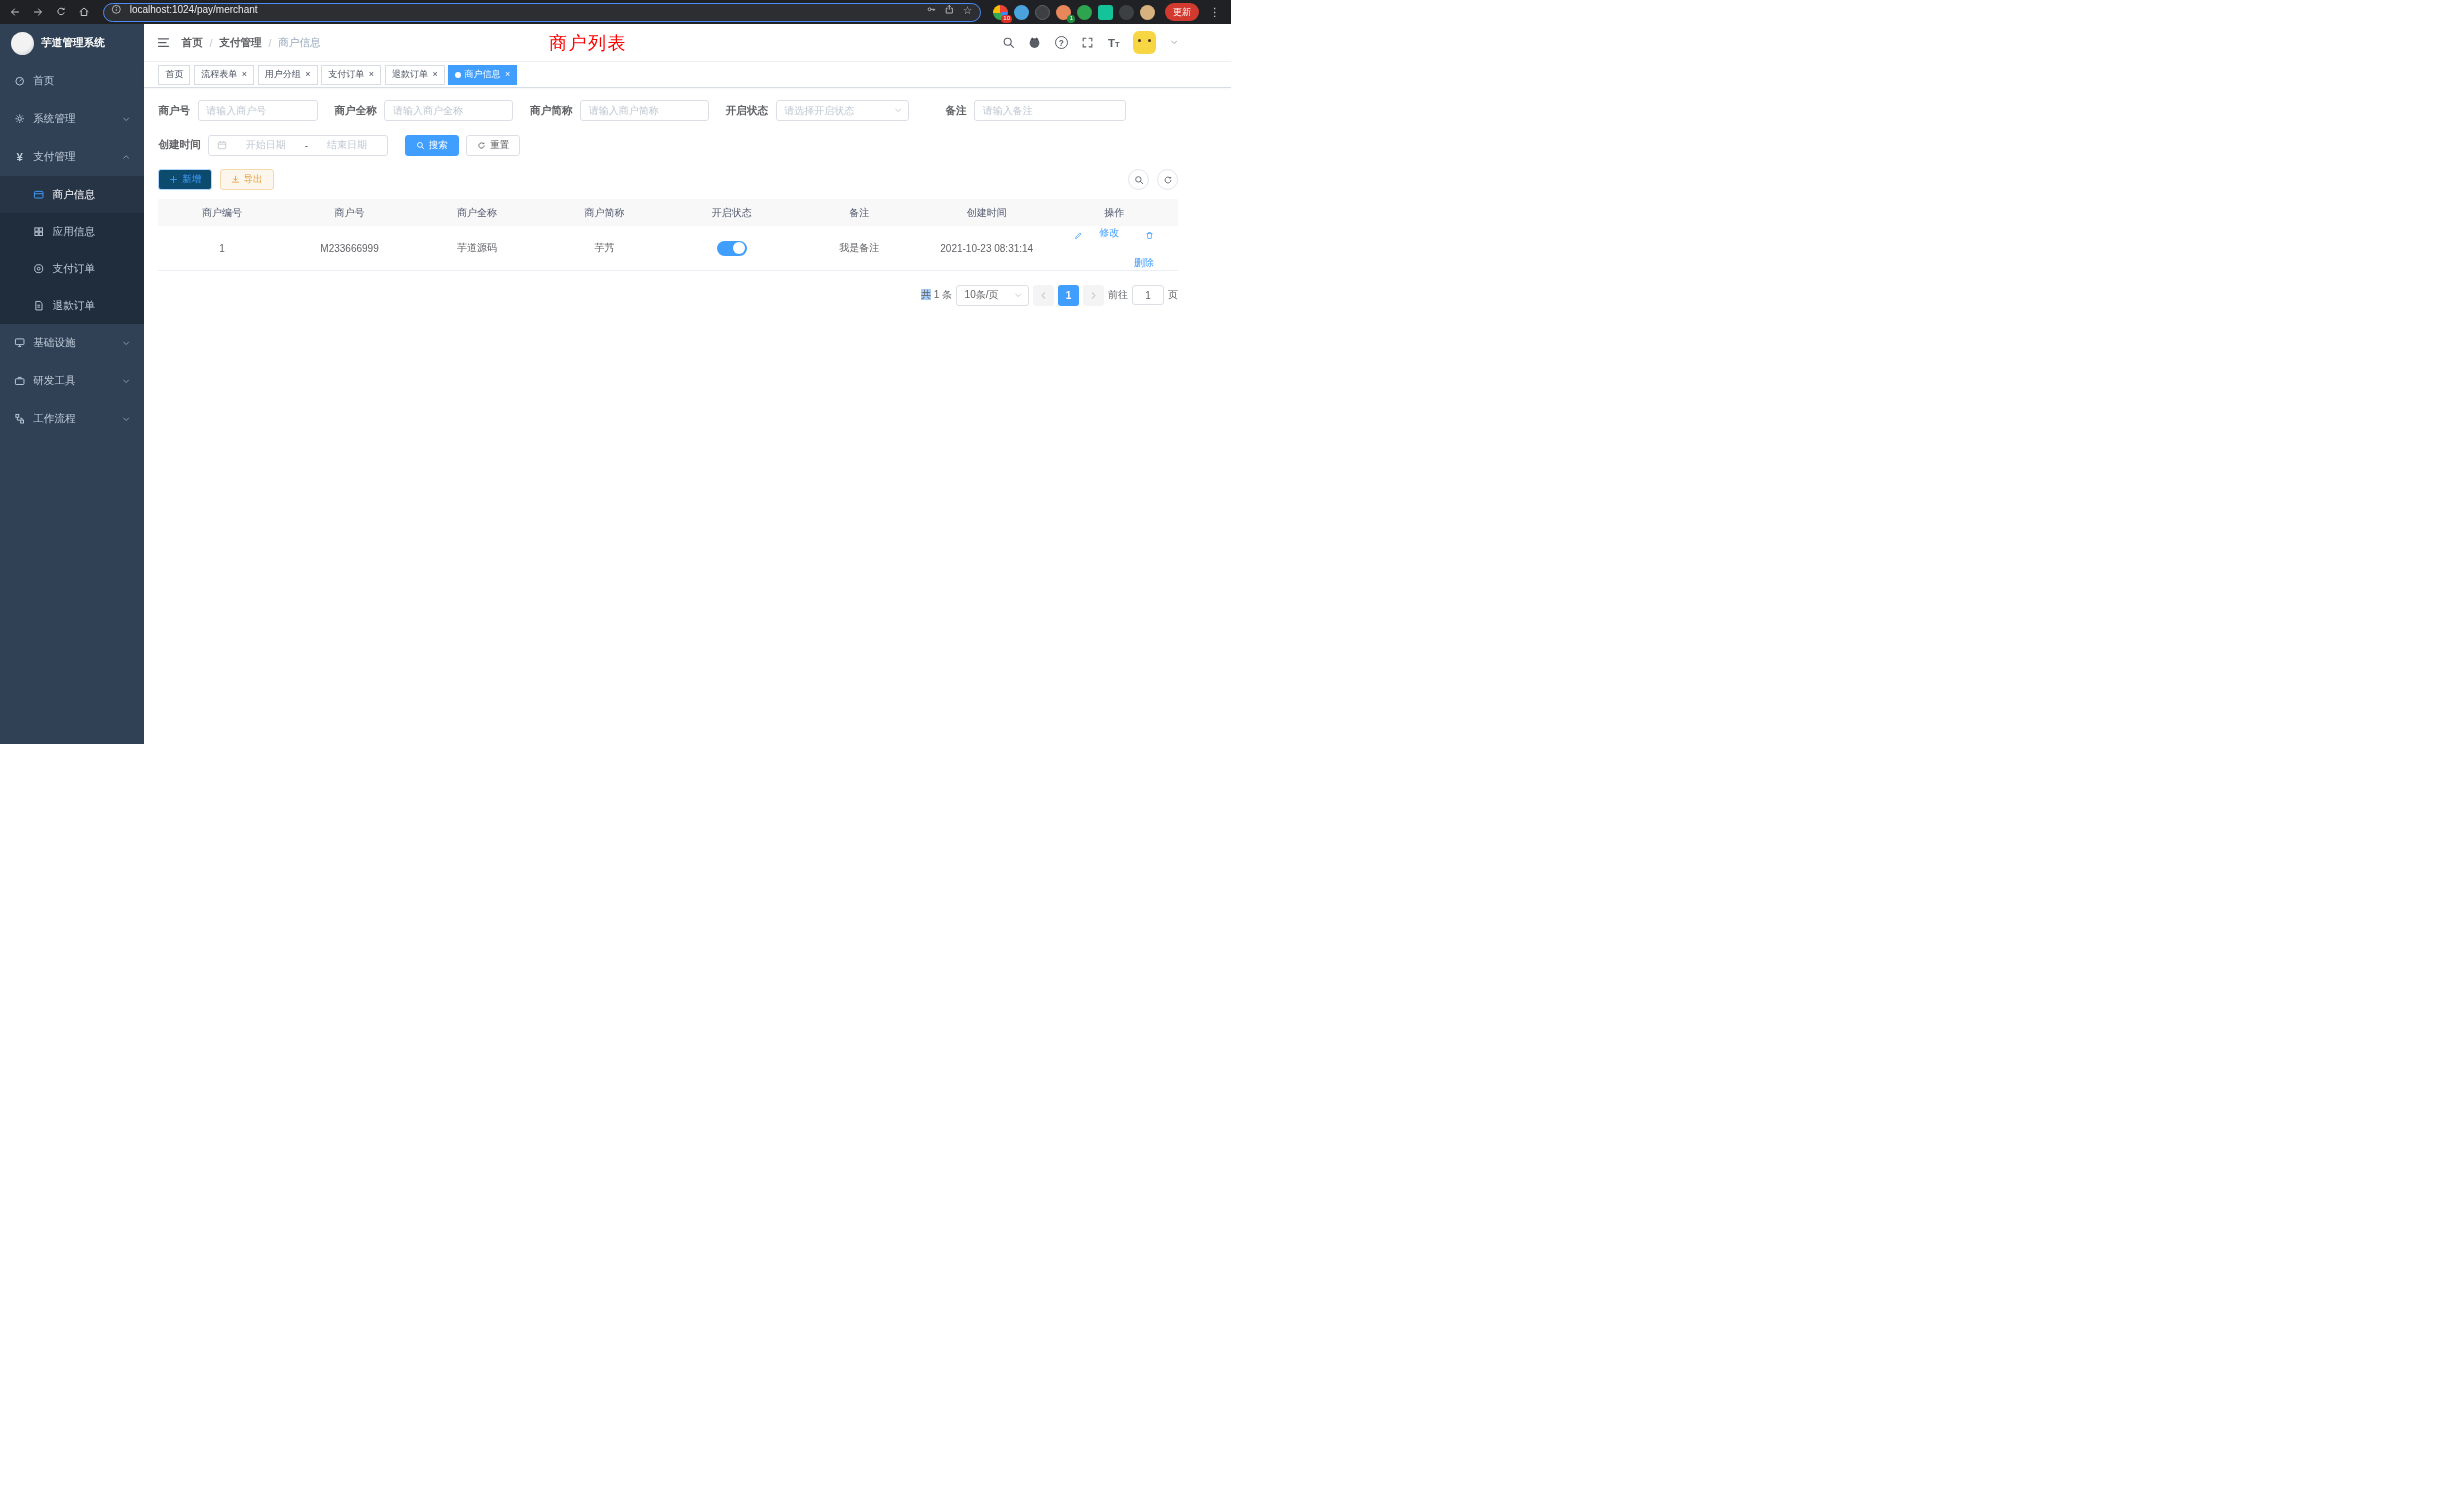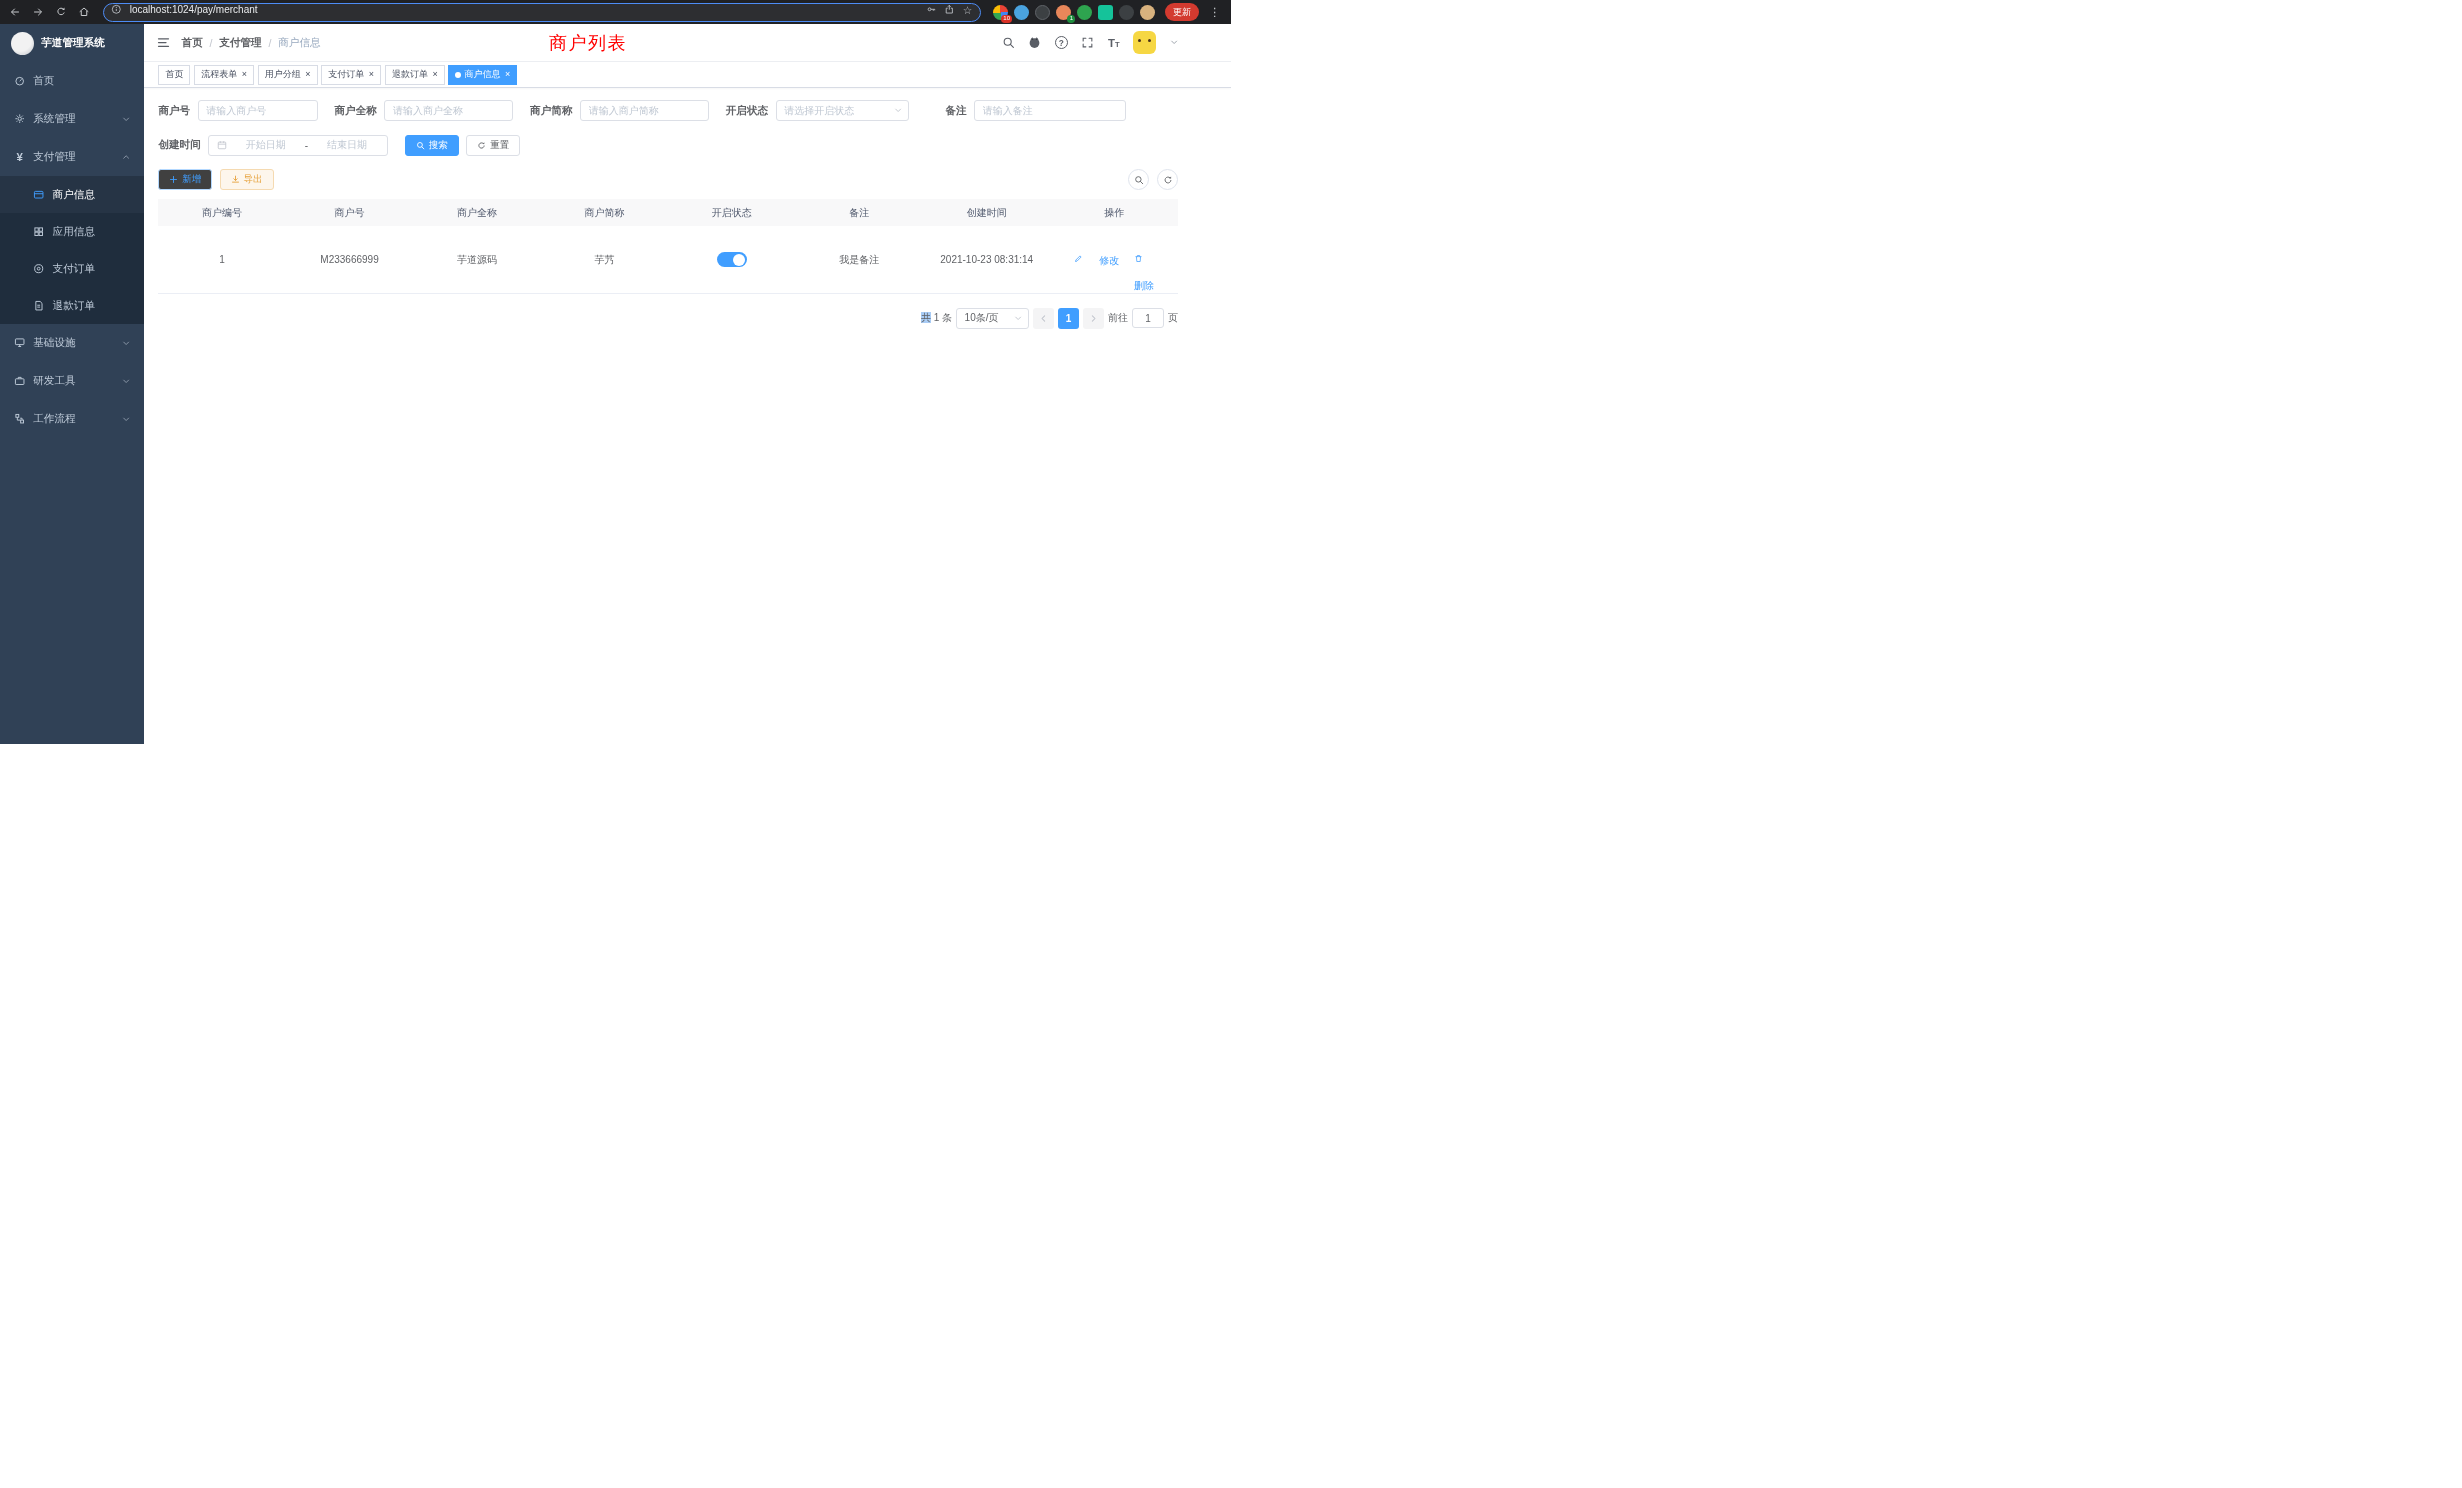--- a/index.html
+++ b/index.html
@@ -102,41 +102,41 @@
   .datepicker { width:180px; height:21px; border:0.8px solid #dcdfe6; border-radius:3px;
     display:flex; align-items:center; gap:6px; padding:0 7.6px; font-size:10px; }
   .datepicker .ph { color:#bfc7d2; flex:1; text-align:center; }
   .datepicker .cal { color:#c0c4cc; display:flex; } .datepicker .cal svg { width:10px; height:10px; }
   .datepicker .dash { color:#606266; }
   .btn { height:21px; border-radius:3px; font-size:9.5px; padding:0 10px;
     display:inline-flex; align-items:center; gap:3.8px; cursor:pointer; white-space:nowrap; }
   .btn svg { width:9px; height:9px; }
   .btn-primary { background:#409eff; border:0.8px solid #409eff; color:#fff; }
   .btn-default { background:#fff; border:0.8px solid #dcdfe6; color:#606266; }
-  .btn-plain-primary { background:#404040; border:0.8px solid #b3d8ff; color:#409eff; }
+  .btn-plain-primary { background:#0c4a6e; border:0.8px solid #b3d8ff; color:#409eff; }
   .btn-plain-warning { background:#fdf6ec; border:0.8px solid #f5dab1; color:#e6a23c; }
   .action-row { display:flex; align-items:center; gap:7.6px; margin-bottom:9px; }
   .circle-btn { width:21px; height:21px; border-radius:50%; border:0.8px solid #dfe4ed;
     background:#fff; color:#606266; display:flex; align-items:center; justify-content:center;
     cursor:pointer; }
   .circle-btn svg { width:10px; height:10px; }
   .spacer { margin-left:auto; }
 
   
   table { width:100%; border-collapse:collapse; table-layout:fixed; }
   th { background:#f8f8f9; height:27px; font-size:10px; color:#515a6e; font-weight:400;
     text-align:center; }
   td { height:42px; text-align:center; font-size:10px; color:#606266;
     border-bottom:0.8px solid #ebeef5; }
   .toggle { display:inline-block; width:30px; height:15px; border-radius:7.6px;
     background:#409eff; position:relative; cursor:pointer; vertical-align:middle; }
   .toggle::after { content:""; position:absolute; top:1.5px; right:1.5px; width:12px;
     height:12px; border-radius:50%; background:#fff; }
-  .link { color:#409eff; display:inline-flex; align-items:flex-start; gap:16px;
-    font-size:10px; cursor:pointer;margin-top:28px; }
+  .link { color:#409eff; display:inline-flex; align-items:flex-end; gap:16px;
+    font-size:10px; cursor:pointer; }
   .link svg { width:9px; height:9px; }
   .link + .link { margin-left:12px;flex-direction:column; }
 
   
   .pager { margin-top:13.6px; display:flex; align-items:center; justify-content:flex-end;
     gap:4px; font-size:10px; color:#606266; }
   .total .sel { background:#a9ccf5; }
   .size-sel { width:73px; height:21px; border:0.8px solid #dcdfe6; border-radius:3px;
     display:flex; align-items:center; padding:0 18px 0 7.6px; position:relative;
     color:#606266; cursor:pointer; }

